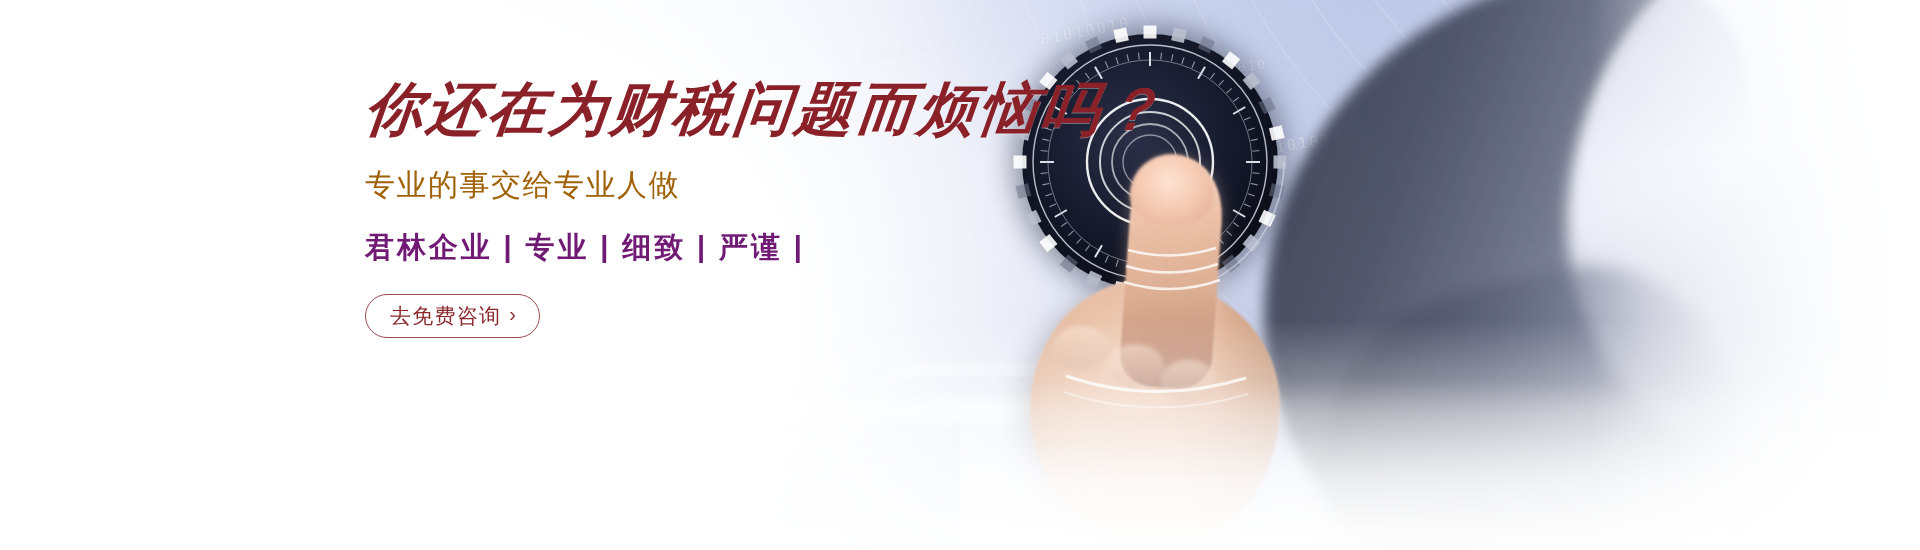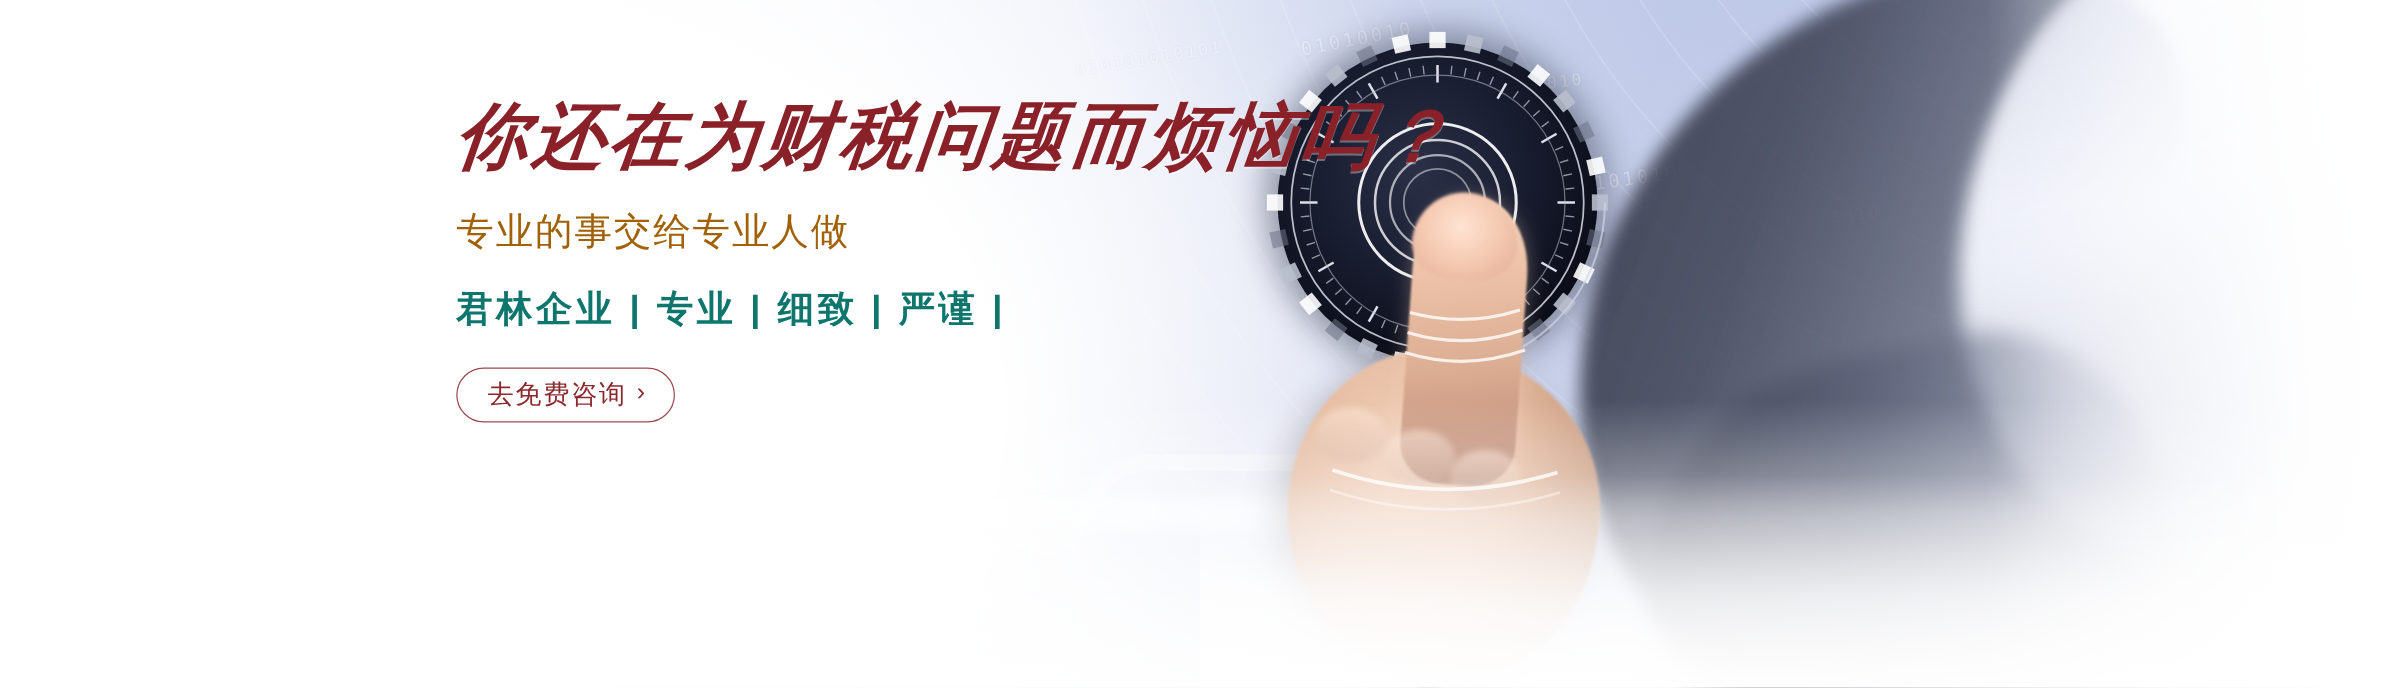--- a/index.html
+++ b/index.html
@@ -185,21 +185,21 @@
     font-weight:400;
     color:#a16207;
     letter-spacing:.05em;
     white-space:nowrap;
   }
   .tagline {
     margin-top:22px;
     font-family:"Liberation Sans","DejaVu Sans",sans-serif;
     font-size:29px;
     font-weight:700;
-    color:#0f766e;
+    color:#701a75;
     letter-spacing:.10em;
     white-space:nowrap;
   }
   .cta {
     display:inline-flex;
     gap:8px;
     margin-top:26px;
     padding:10px 22px 11px 24px;
     border:1.6px solid #9d4a4f;
     border-radius:999px;

